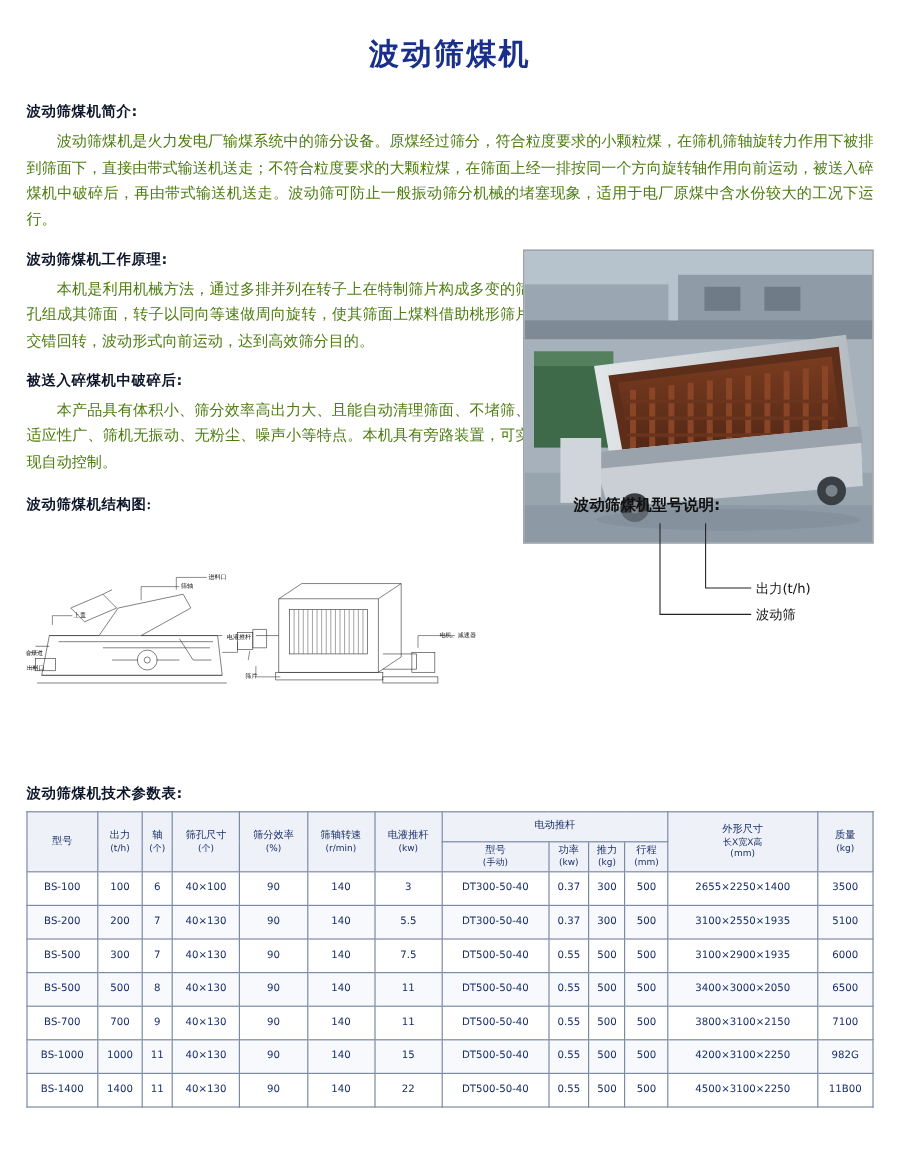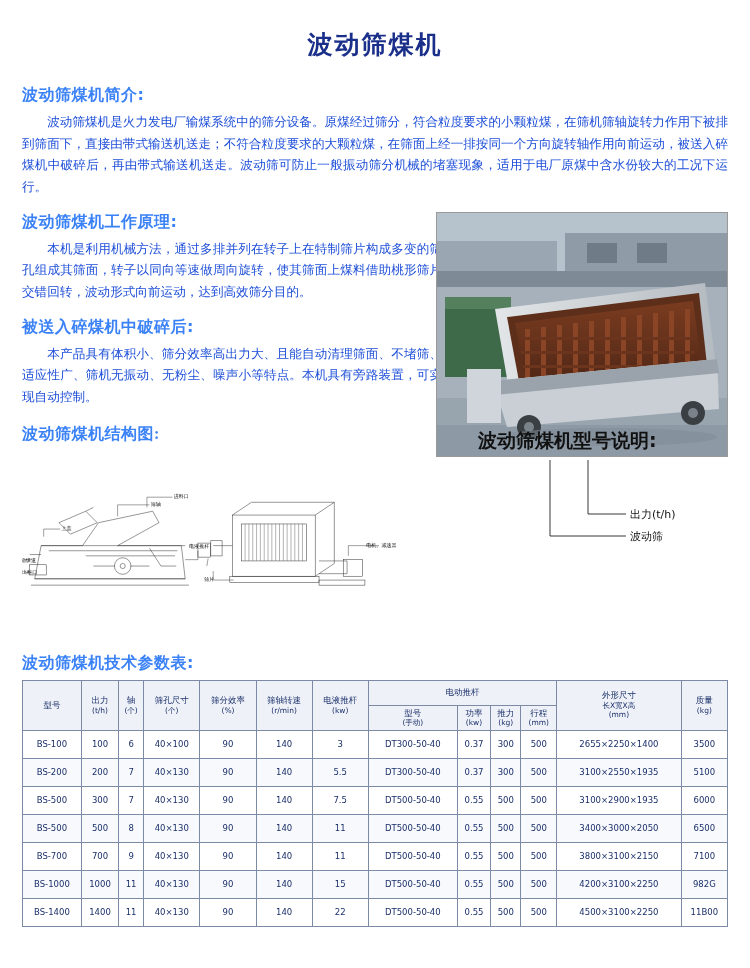--- a/index.html
+++ b/index.html
@@ -29,32 +29,32 @@
     color: #1a2f8a;
     letter-spacing: 2px;
     padding-top: 28px;
     padding-bottom: 10px;
   }
   .content {
     padding: 0 22px;
     box-sizing: border-box;
   }
   .sec-head {
-    font-size: 16px;
+    font-size: 12px;
     font-weight: bold;
-    color: #3b82f6;
+    color: #0f172a;
     margin: 14px 0 5px 0;
     letter-spacing: 0.5px;
   }
   .para {
     font-size: 12.6px;
     line-height: 1.72;
     text-align: justify;
     text-indent: 2em;
-    color: #1d4ed8;
+    color: #4d7c0f;
     margin: 0;
   }
   .intro-block {
     width: 706px;
   }
   .two-col {
     position: relative;
     width: 706px;
   }
   .left-col {
@@ -88,27 +88,27 @@
     width: 450px;
     height: 190px;
   }
   .model-note {
     position: absolute;
     right: 0;
     top: -22px;
     width: 250px;
   }
   .model-note-title {
-    font-size: 19px;
+    font-size: 13px;
     font-weight: bold;
     text-align: left;
     margin-bottom: 4px;
   }
   .table-head {
-    margin-top: 8px;
+    margin-top: 24px;
     margin-bottom: 6px;
   }
   table.spec {
     border-collapse: collapse;
     width: 706px;
     font-size: 8.5px;
     color: #1a2f6a;
   }
   table.spec th, table.spec td {
     border: 1px solid #7d8aa5;

